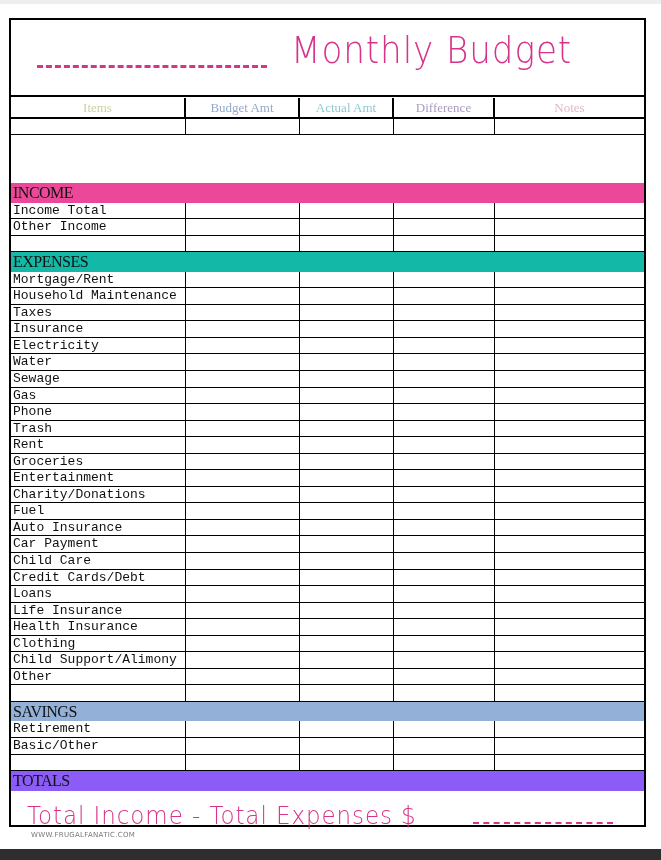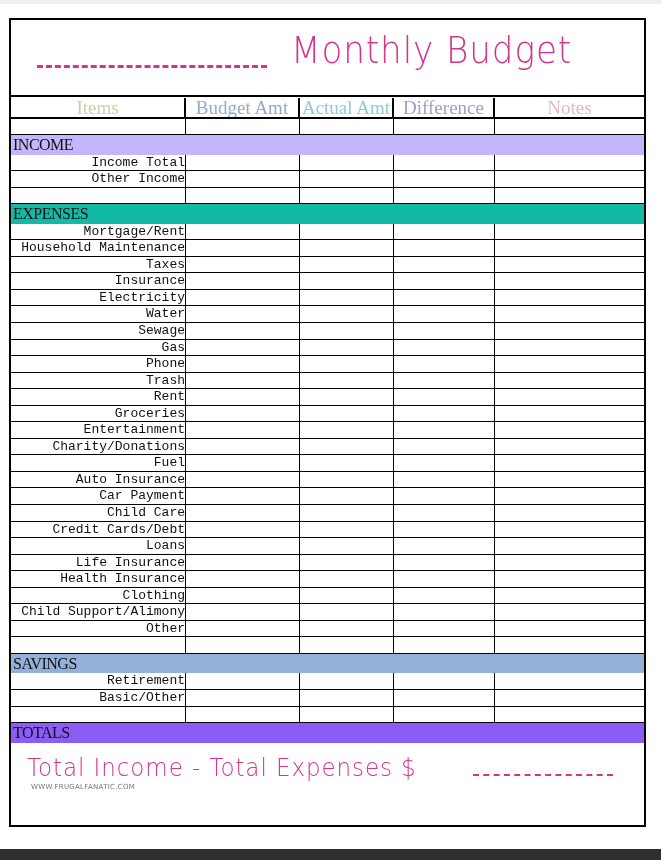--- a/index.html
+++ b/index.html
@@ -32,25 +32,25 @@
   .row {
     position: relative; display: flex; height: 16.55px;
     border-bottom: 1px solid #000; box-sizing: border-box;
   }
   .row .cell {
     box-sizing: border-box; border-right: 1.5px solid #000; height: 100%;
     font-family: "Liberation Mono", monospace; font-size: 13px; color: #111;
     line-height: 15px; padding-left: 2px; white-space: nowrap; overflow: hidden;
   }
   .row .cell:last-child { border-right: none; }
-  .c0 { width: 175px; text-align: right; } .c1 { width: 114px; } .c2 { width: 94px; } .c3 { width: 101px; } .c4 { flex: 1; }
+  .c0 { width: 175px; } .c1 { width: 114px; } .c2 { width: 94px; } .c3 { width: 101px; } .c4 { flex: 1; }
   .header-row { height: 21px; border-bottom: 2.5px solid #000; }
   .header-row .cell {
     border-right: 2.5px solid #000; text-align: center; padding-left: 0;
-    font-family: "Liberation Serif", serif; font-size: 19px; line-height: 19px;
+    font-family: "Liberation Serif", serif; font-size: 13px; line-height: 19px;
   }
   .band {
     height: 19.5px; display: flex; align-items: center;
     font-family: "Liberation Serif", serif; font-size: 16px; color: #111;
     padding-left: 2px; box-sizing: border-box; letter-spacing: -0.5px;
   }
   .band.plain-bottom { border-bottom: none; }
   .formula-area { position: relative; height: 56px; }
   .formula-text {
     position: absolute; left: 16px; top: 10px;
@@ -86,21 +86,21 @@
       <div class="cell c3" style="color:#a99bc4">Difference</div>
       <div class="cell c4" style="color:#e3b8c4">Notes</div>
     </div>
   <div class="row">
         <div class="cell c0"></div>
         <div class="cell c1"></div>
         <div class="cell c2"></div>
         <div class="cell c3"></div>
         <div class="cell c4"></div>
       </div>
-      <div class="band" style="background: #c4b5fd;">INCOME</div>
+      <div class="band" style="background: #ec4899; margin-top: 48px;">INCOME</div>
       <div class="row">
         <div class="cell c0">Income Total</div>
         <div class="cell c1"></div>
         <div class="cell c2"></div>
         <div class="cell c3"></div>
         <div class="cell c4"></div>
       </div>
       <div class="row">
         <div class="cell c0">Other Income</div>
         <div class="cell c1"></div>

